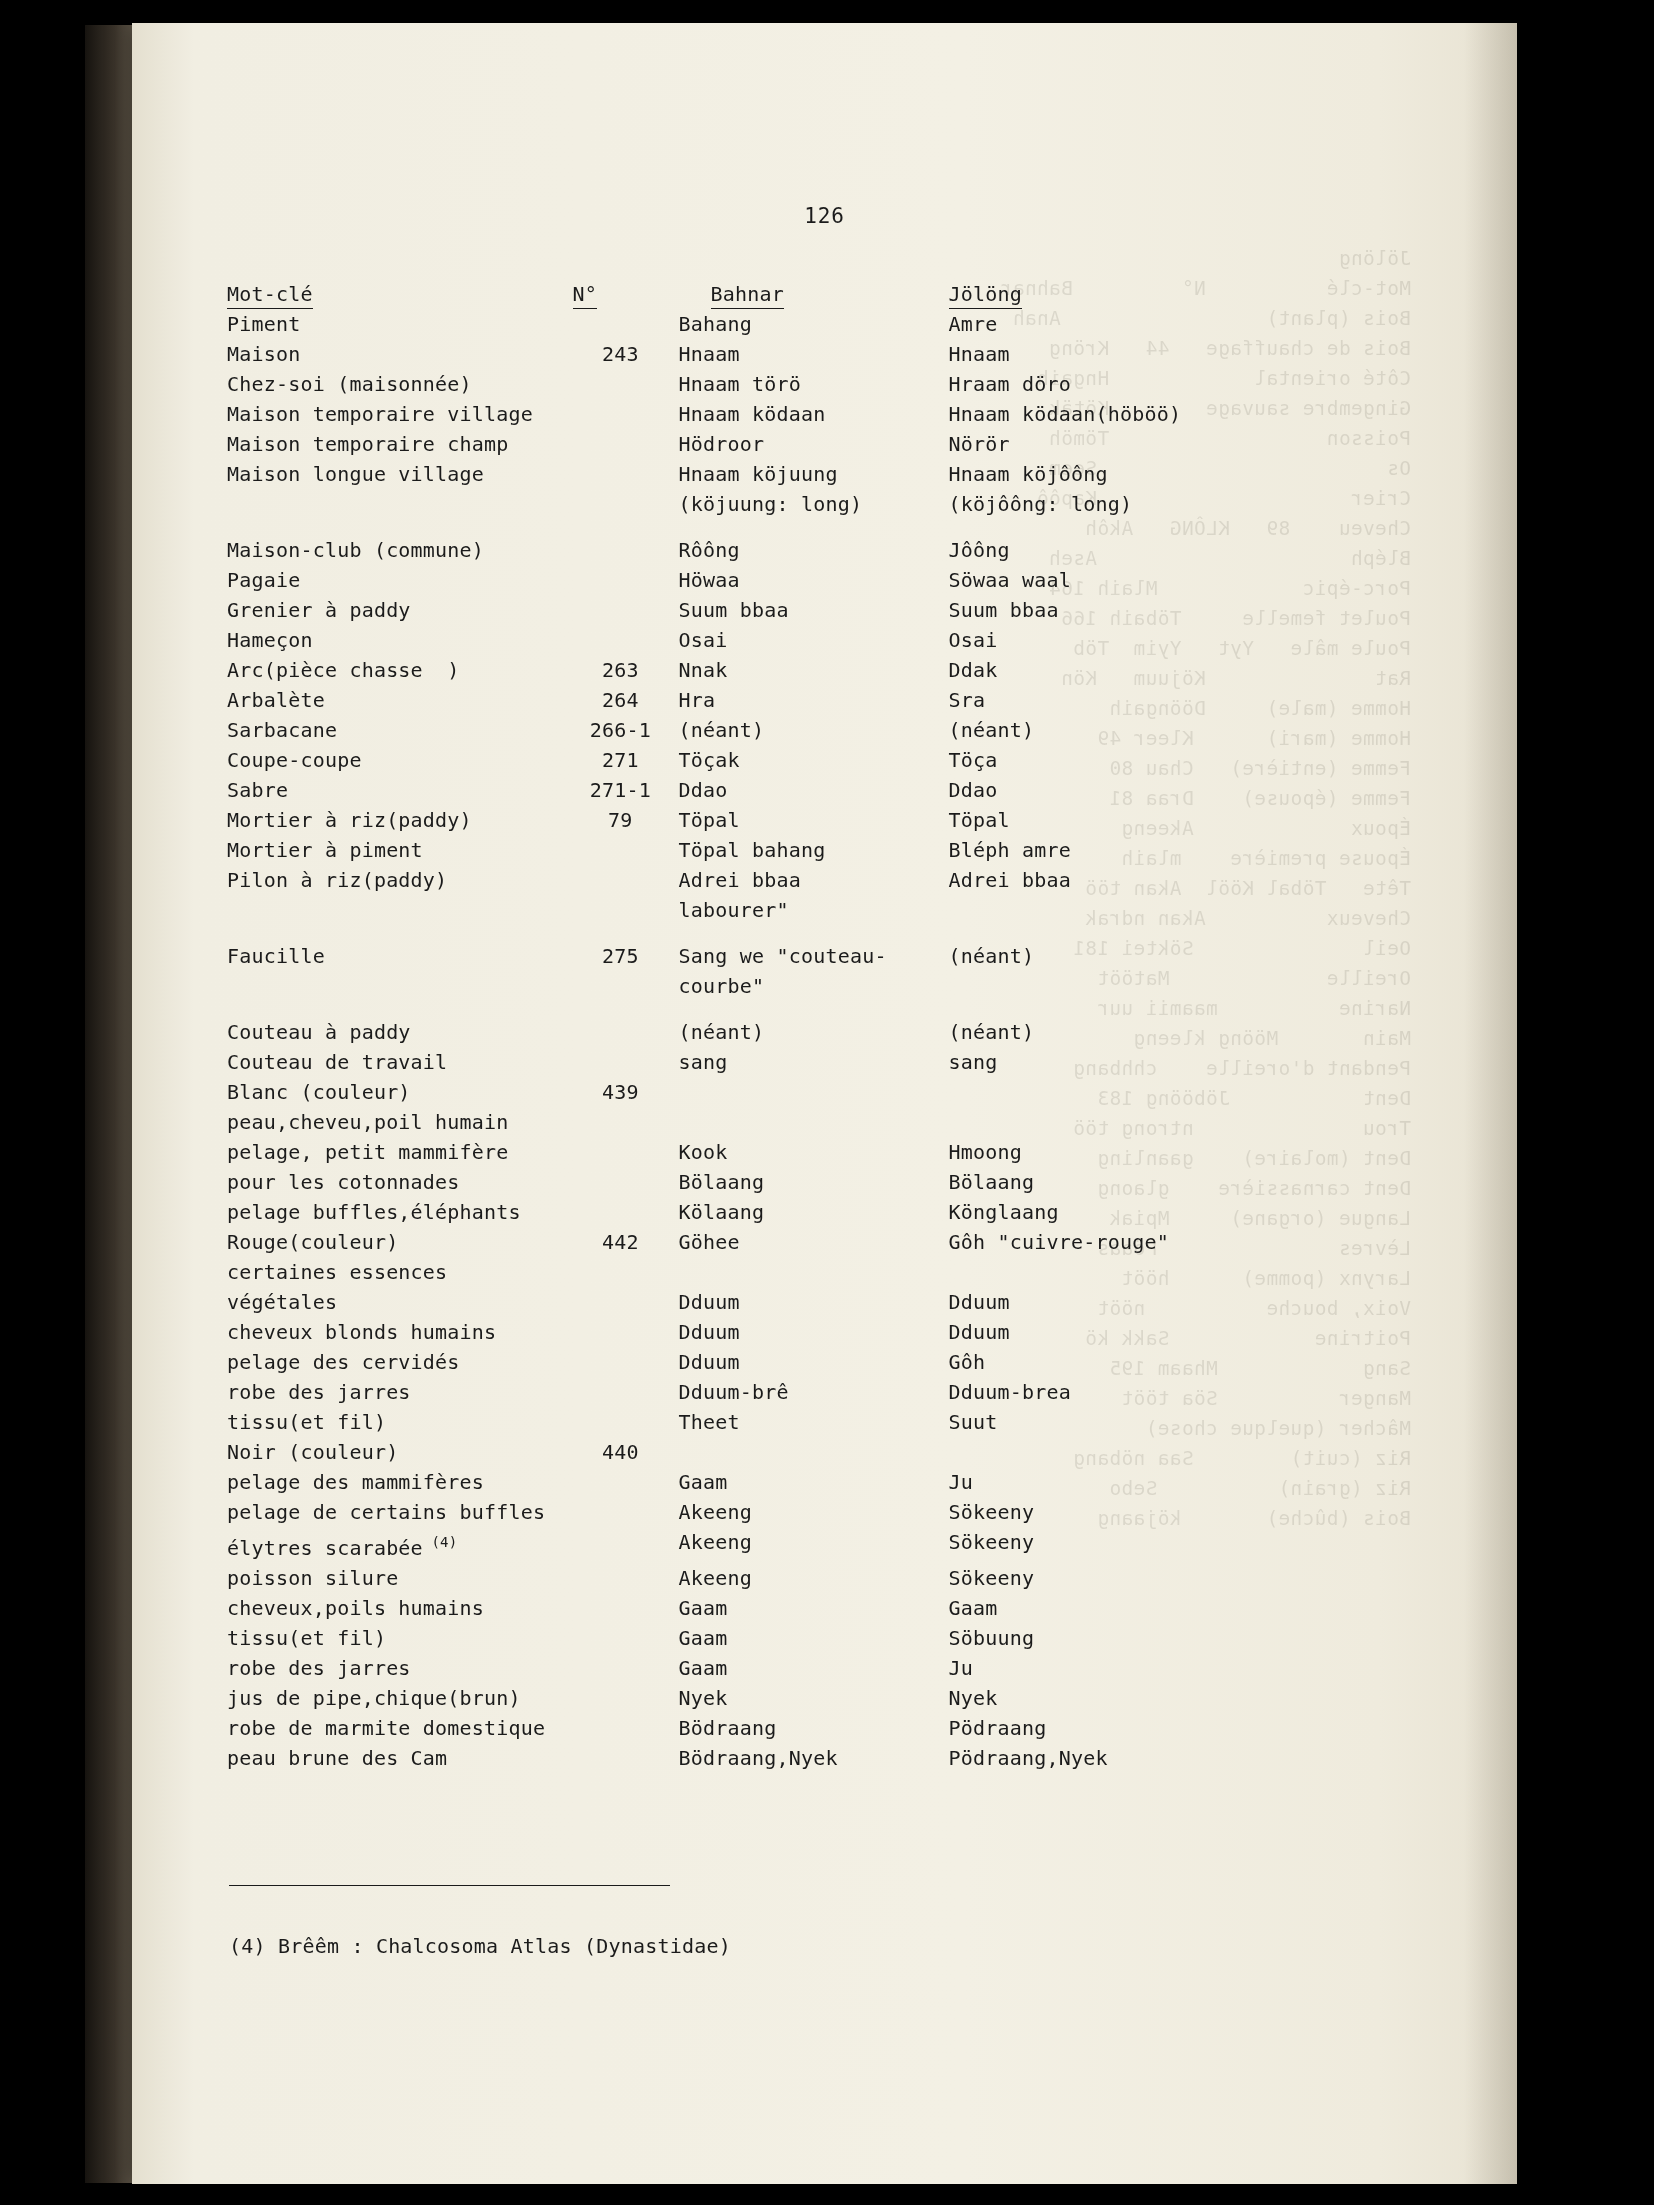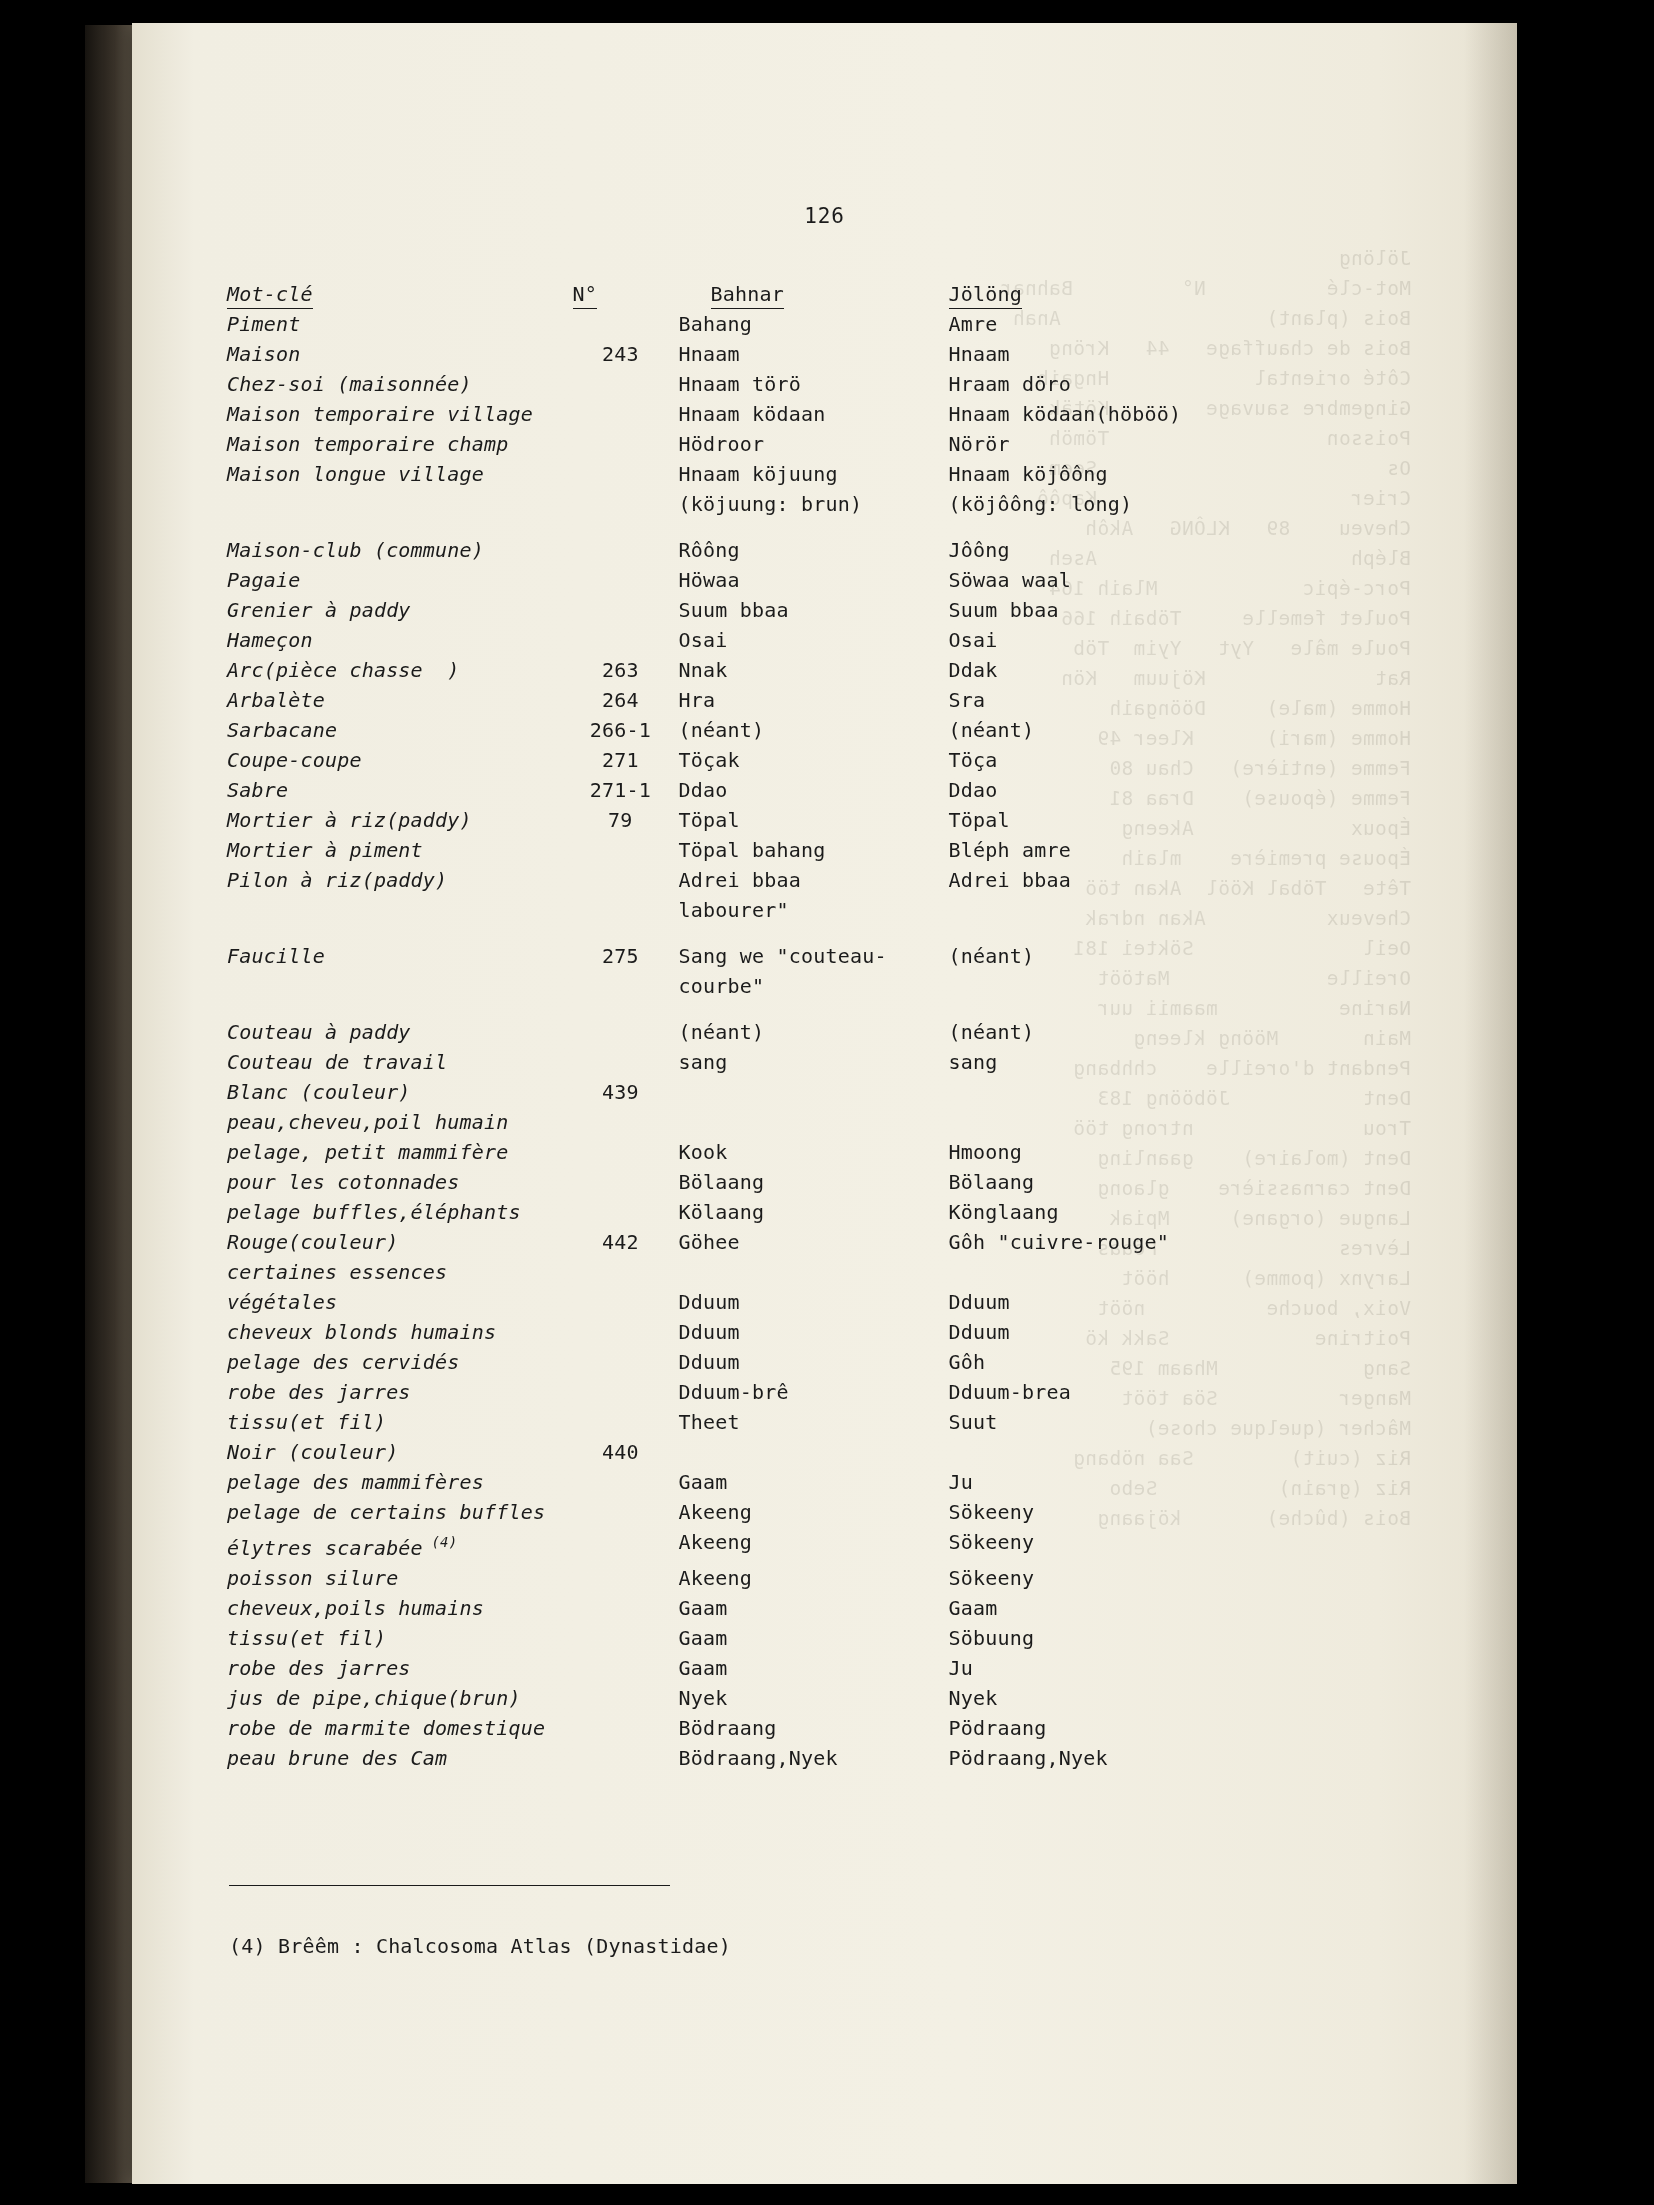--- a/index.html
+++ b/index.html
@@ -100,21 +100,21 @@
     border-collapse: collapse;
     font-size: 20px;
     line-height: 30px;
     letter-spacing: 0.2px;
   }
   table.dict td {
     padding: 0;
     vertical-align: top;
     white-space: pre;
   }
-  td.c-key   { width: 335px; font-style: italic; }
+  td.c-key   { width: 335px; }
   td.c-num   { width: 106px; text-align: center; padding-right: 19.4px; }
   td.c-bahn  { width: 238px; padding-left: 32px; }
   td.c-jol   { width: 335px; padding-left: 19.4px; }
 
   .hdr td { padding-bottom: 26.5px; }
   .hdr span {
     border-bottom: 1.3px solid #1b1b1b;
     padding-bottom: 1.8px;
   }
   .hdr .c-num { text-align: left; padding-left: 10.6px; }
@@ -242,21 +242,21 @@
             </tr>
             <tr>
               <td class="c-key">Maison longue village</td>
               <td class="c-num"></td>
               <td class="c-bahn">Hnaam köjuung</td>
               <td class="c-jol">Hnaam köjôông</td>
             </tr>
             <tr>
               <td class="c-key"></td>
               <td class="c-num"></td>
-              <td class="c-bahn indent1">(köjuung: brun)</td>
+              <td class="c-bahn indent1">(köjuung: long)</td>
               <td class="c-jol indent1">(köjôông: long)</td>
             </tr>
             <tr class="gap">
               <td colspan="4"></td>
             </tr>
             <tr>
               <td class="c-key">Maison-club (commune)</td>
               <td class="c-num"></td>
               <td class="c-bahn">Rôông</td>
               <td class="c-jol">Jôông</td>

